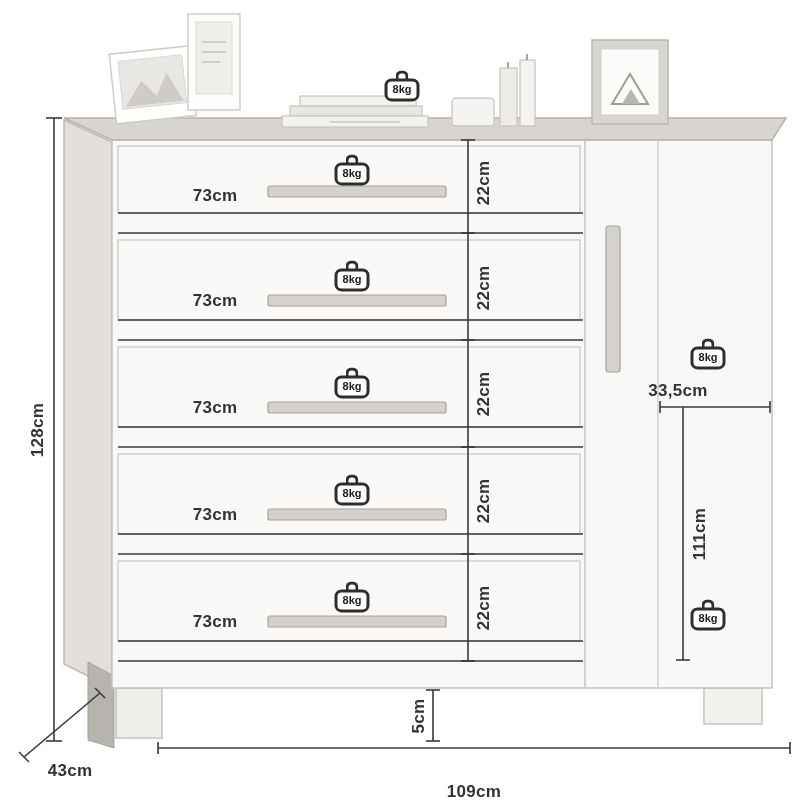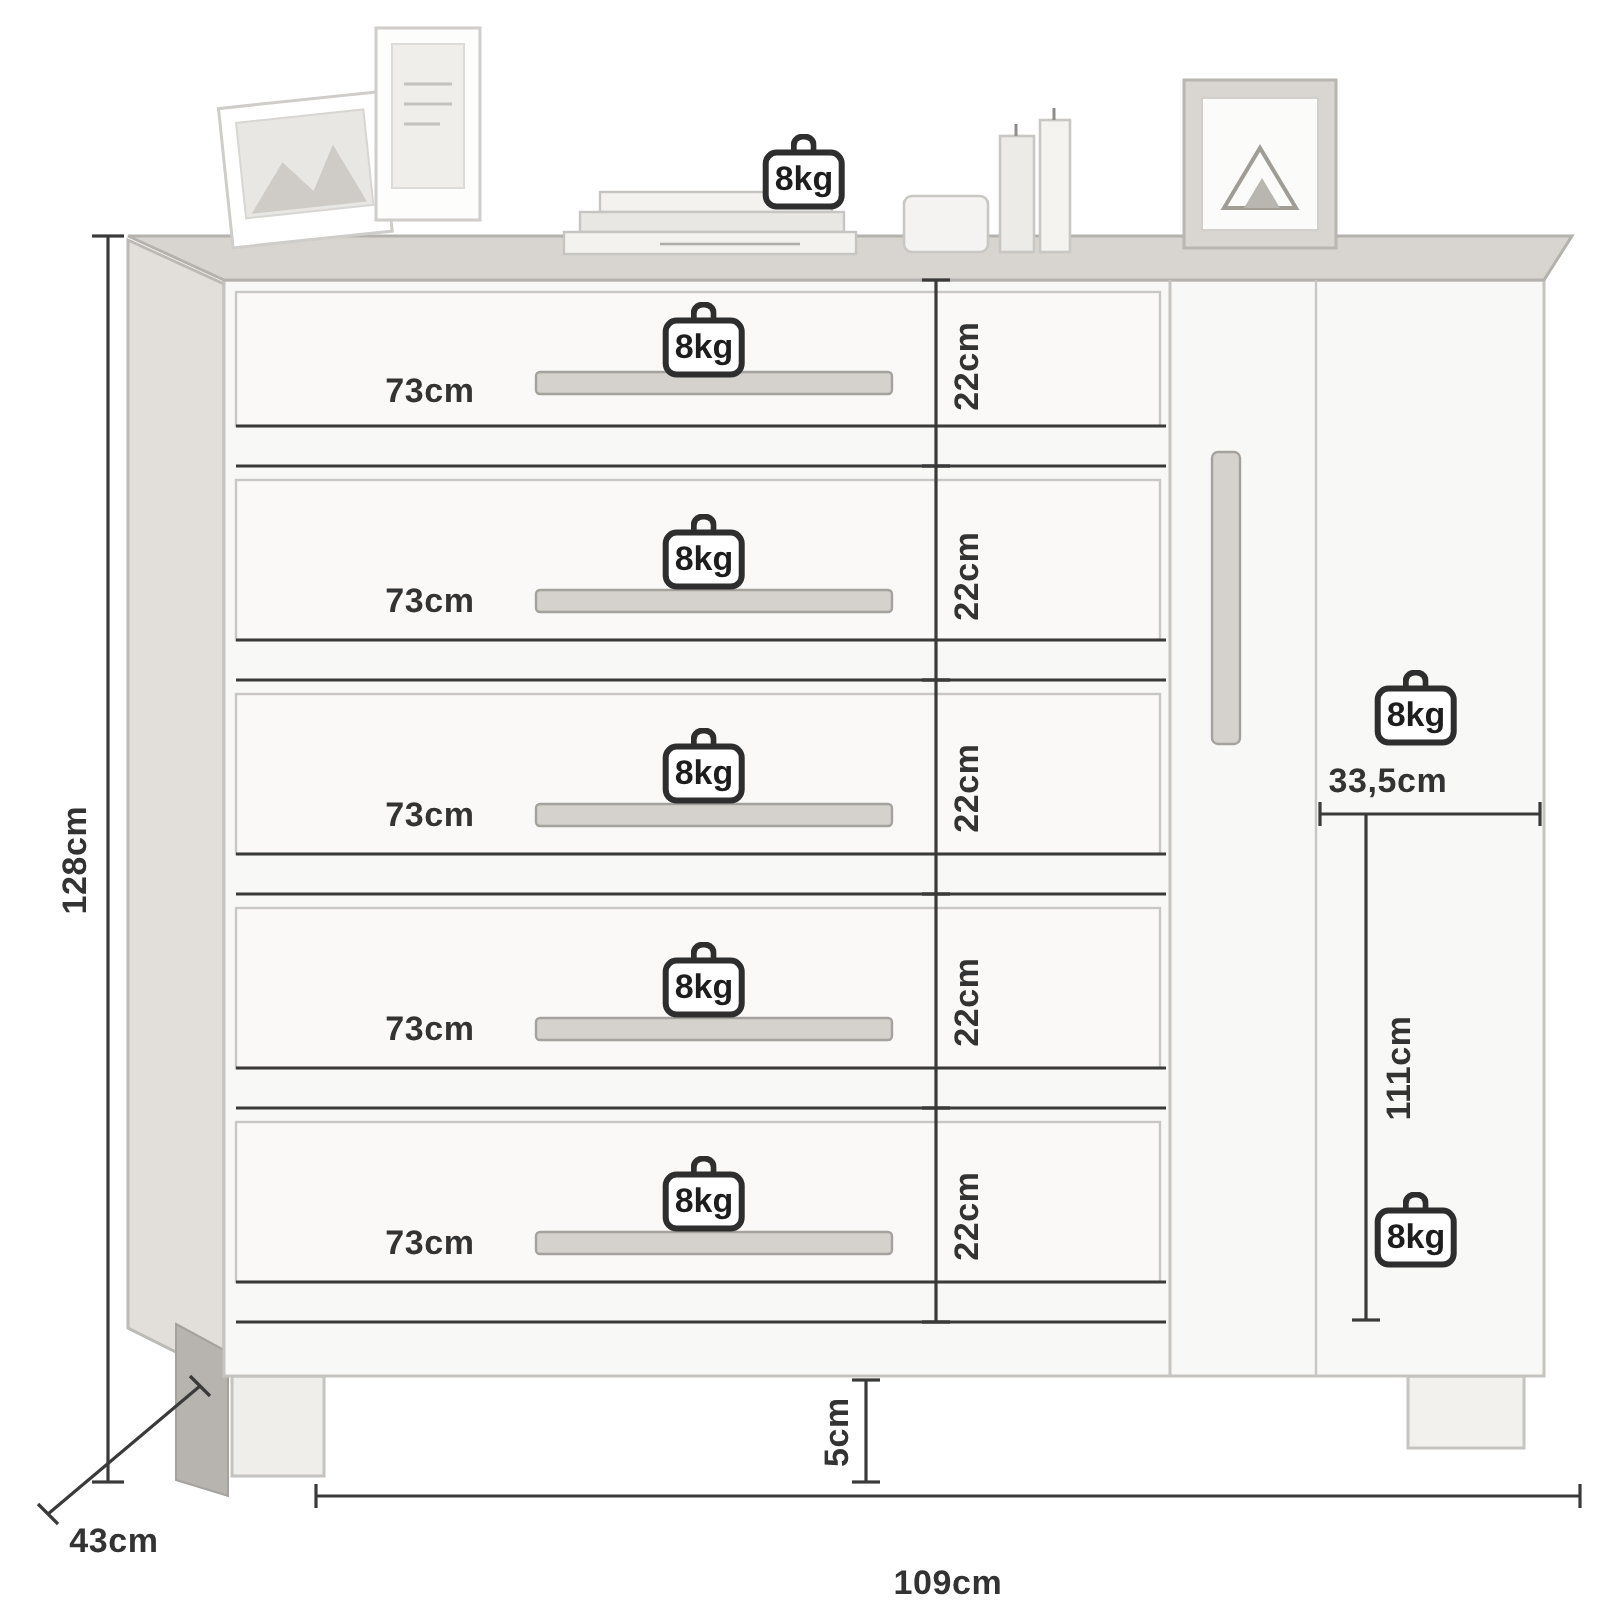--- a/index.html
+++ b/index.html
@@ -4,21 +4,21 @@
 <style>
   *{margin:0;padding:0;box-sizing:border-box}
   html,body{background:#ffffff}
   body{font-family:"Liberation Sans",sans-serif}
   .canvas{position:relative;width:800px;height:800px;background:#ffffff;overflow:hidden}
   .layer{position:absolute;left:0;top:0}
   .dim-label{position:absolute;transform:translate(-50%,-50%);font-size:17px;font-weight:700;color:#333;white-space:nowrap;letter-spacing:.3px;z-index:4}
   .dim-label.rot{transform:translate(-50%,-50%) rotate(-90deg)}
   .kg{position:absolute;transform:translate(-50%,-50%);display:flex;flex-direction:column;align-items:center;z-index:3}
   .kg-handle{width:13px;height:9px;border:3px solid #2e2e2e;border-bottom:none;border-radius:6px 6px 0 0;background:transparent}
-  .kg-body{margin-top:-1px;min-width:35px;padding:2px 3px;border:3px solid #2e2e2e;border-radius:7px;background:#fff;font-size:17px;font-weight:700;color:#1d1d1d;text-align:center;line-height:1.2}
+  .kg-body{margin-top:-1px;min-width:35px;padding:2px 3px;border:3px solid #2e2e2e;border-radius:7px;background:#fff;font-size:11px;font-weight:700;color:#1d1d1d;text-align:center;line-height:1.2}
 </style>
 </head>
 <body>
 
 <div class="canvas">
 
   <svg class="layer" width="800" height="800" viewBox="0 0 800 800">
 
     <g>
       <polygon points="64,120 112,142 112,688 64,664" fill="#e2dfda" stroke="#bdbab5" stroke-width="1.5"></polygon>
@@ -119,37 +119,37 @@
       <line x1="660" y1="407" x2="770" y2="407"></line>
       <line x1="660" y1="401" x2="660" y2="413"></line>
       <line x1="770" y1="401" x2="770" y2="413"></line>
 
       <line x1="683" y1="407" x2="683" y2="660"></line>
       <line x1="676" y1="660" x2="690" y2="660"></line>
     </g>
   </svg>
 
   <div class="dim-label rot" style="left:38px;top:430px">128cm</div>
-  <div class="dim-label" style="left:57px;top:771px">43cm</div>
+  <div class="dim-label" style="left:70px;top:771px">43cm</div>
   <div class="dim-label" style="left:474px;top:792px">109cm</div>
   <div class="dim-label rot" style="left:419px;top:716px">5cm</div>
 
   <div class="dim-label" style="left:215px;top:196px">73cm</div>
   <div class="dim-label" style="left:215px;top:301px">73cm</div>
   <div class="dim-label" style="left:215px;top:408px">73cm</div>
   <div class="dim-label" style="left:215px;top:515px">73cm</div>
   <div class="dim-label" style="left:215px;top:622px">73cm</div>
 
   <div class="dim-label rot" style="left:484px;top:183px">22cm</div>
   <div class="dim-label rot" style="left:484px;top:288px">22cm</div>
   <div class="dim-label rot" style="left:484px;top:394px">22cm</div>
   <div class="dim-label rot" style="left:484px;top:501px">22cm</div>
   <div class="dim-label rot" style="left:484px;top:608px">22cm</div>
 
-  <div class="dim-label" style="left:694px;top:391px">33,5cm</div>
+  <div class="dim-label" style="left:678px;top:391px">33,5cm</div>
   <div class="dim-label rot" style="left:700px;top:534px">111cm</div>
 
   <div class="kg" style="left:402px;top:86px">
     <span class="kg-handle"></span>
     <span class="kg-body">8kg</span>
   </div>
 
   <div class="kg" style="left:352px;top:170px">
     <span class="kg-handle"></span>
     <span class="kg-body">8kg</span>

